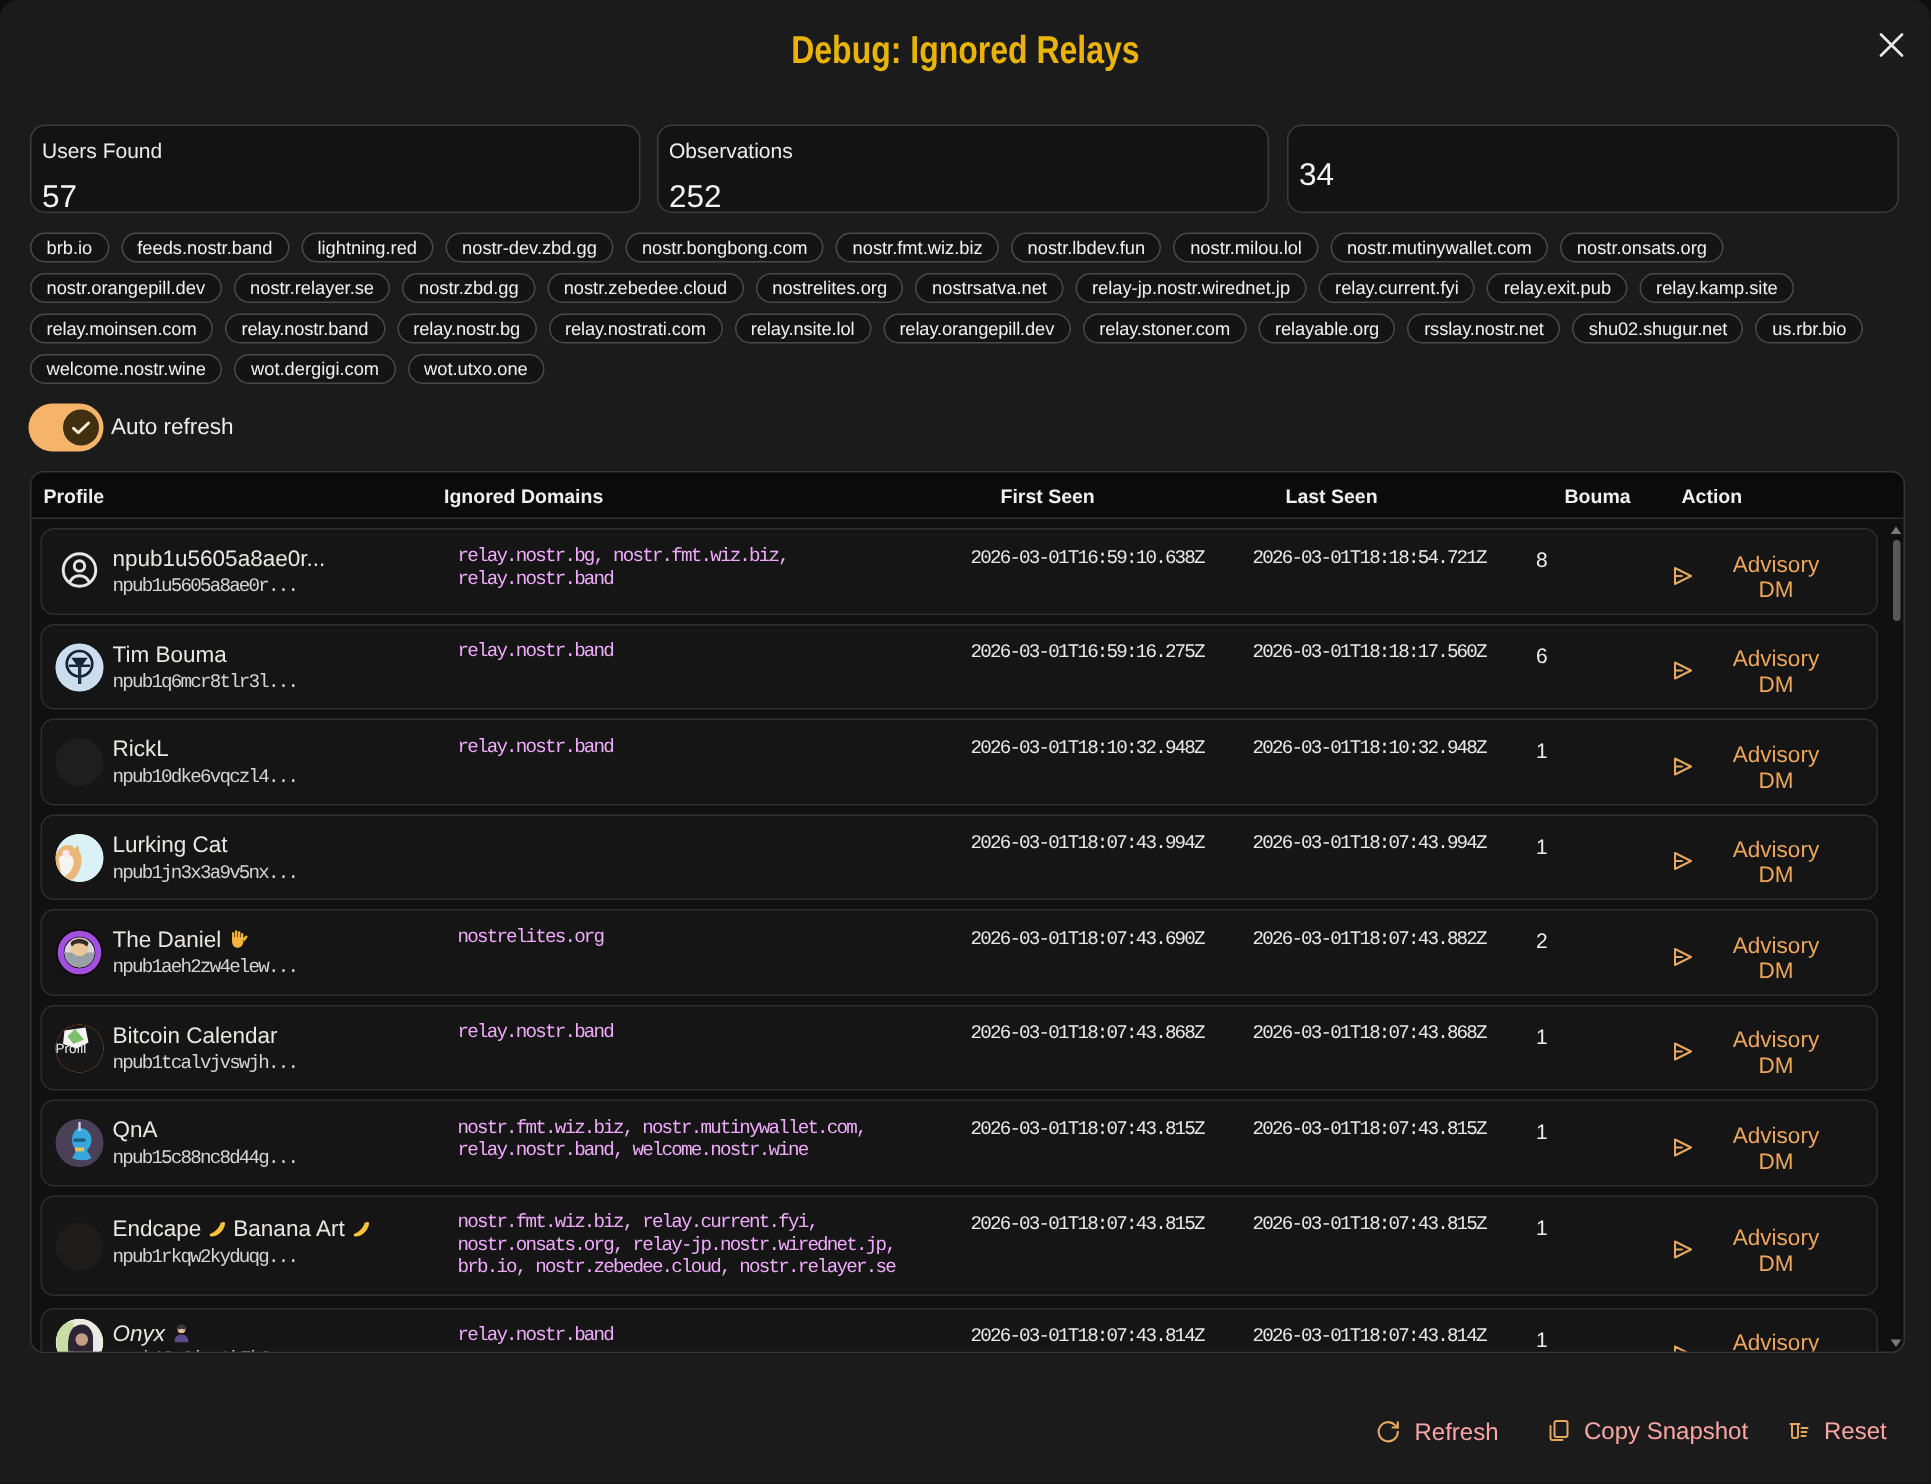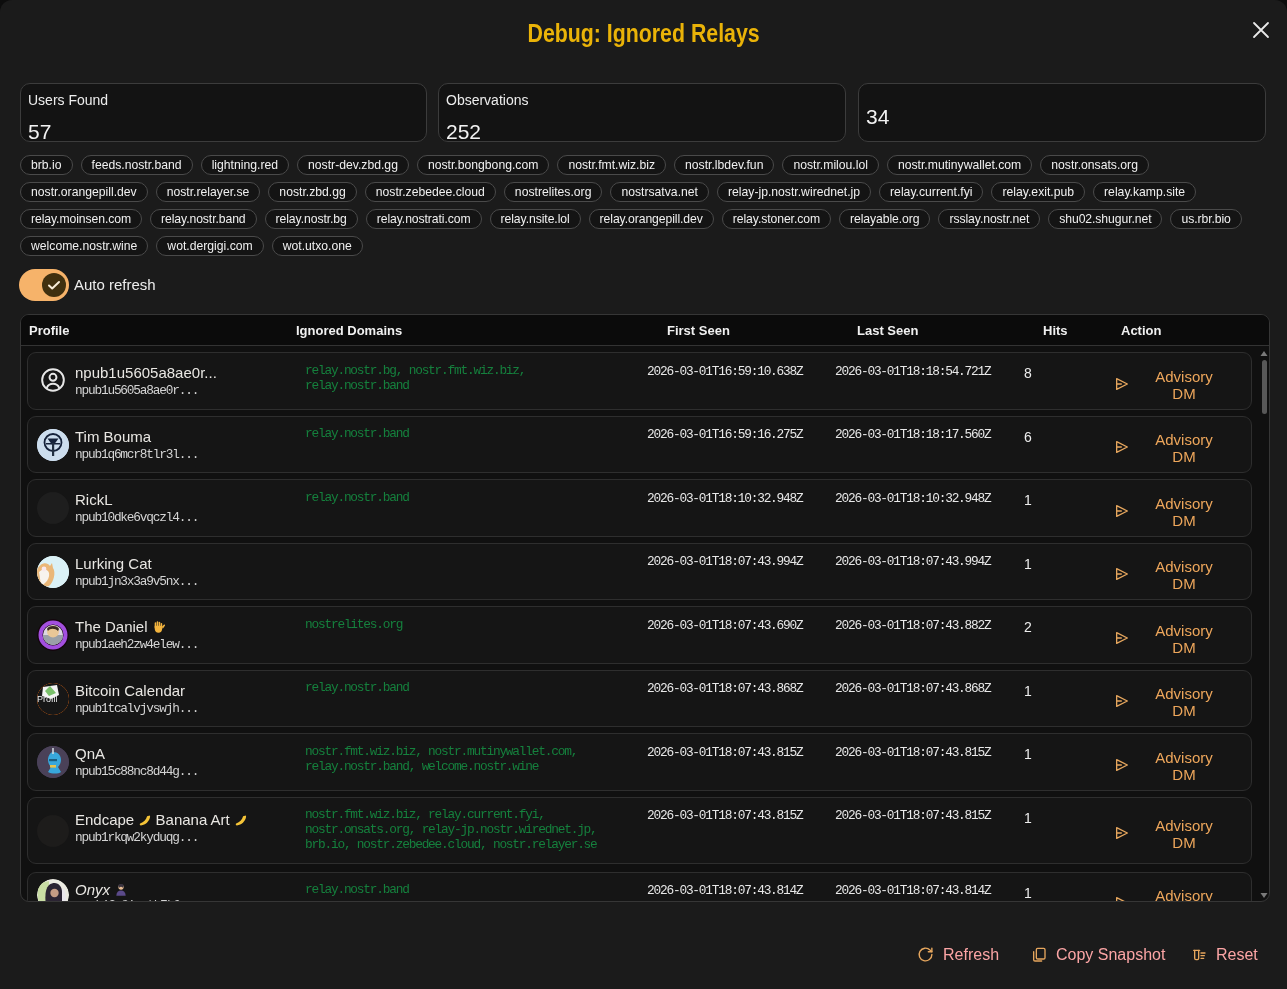--- a/index.html
+++ b/index.html
@@ -24,21 +24,21 @@
 .thead { position:relative; height:31px; background:#0b0b0b; border-bottom:1px solid #333; color:#f0f0f0; font-size:13px; font-weight:bold; }
 .thead div { position:absolute; top:8px; }
 .tbody { position:absolute; left:6px; top:37px; width:1226px; }
 .row { position:relative; width:1225px; height:57.5px; background:#151515; border:1px solid #2e2e2e; border-radius:9px; margin-bottom:6px; }
 .row.tall { height:67px; margin-bottom:8px; }
 .avatar { position:absolute; left:9px; top:12px; width:32px; height:32px; border-radius:50%; overflow:hidden; }
 .row.tall .avatar { top:17px; }
 .namecol { position:absolute; left:47px; top:11px; }
 .name { font-size:15px; font-weight:normal; color:#e9e7e3; line-height:18px; white-space:nowrap; }
 .npub { font-family:"Liberation Mono",monospace; font-size:12.8px; letter-spacing:-1.2px; color:#d4d4d4; line-height:14px; margin-top:2px; }
-.domains { position:absolute; left:277px; top:9.5px; font-family:"Liberation Mono",monospace; font-size:12.8px; letter-spacing:-1.2px; color:#15803d; line-height:15px; }
+.domains { position:absolute; left:277px; top:9.5px; font-family:"Liberation Mono",monospace; font-size:12.8px; letter-spacing:-1.2px; color:#f0abfc; line-height:15px; }
 .fseen,.lseen { position:absolute; top:10.5px; font-family:"Liberation Mono",monospace; font-size:12.8px; letter-spacing:-1.2px; color:#e8e8e8; }
 .fseen { left:619px; }
 .lseen { left:807px; }
 .hits { position:absolute; left:996px; top:12px; font-size:14px; color:#ededed; }
 .action { position:absolute; left:1060px; top:0; height:100%; width:160px; }
 .sendic { position:absolute; left:26px; top:50%; margin-top:-5px; }
 .advisory { position:absolute; left:55px; top:50%; width:82px; margin-top:-13px; text-align:center; font-size:15px; line-height:17px; color:#eda65b; }
 
 .sbar { position:absolute; right:0px; top:33px; width:10px; height:553px; }
 .sthumb { position:absolute; left:3px; top:12px; width:5px; height:54px; background:#585858; border-radius:3px; }
@@ -86,21 +86,21 @@
         </svg></div>
     </div>
   <div class="autoref">Auto refresh</div>
 
   <div class="table">
     <div class="thead">
       <div style="left:8px;">Profile</div>
       <div style="left:275px;">Ignored Domains</div>
       <div style="left:646px;">First Seen</div>
       <div style="left:836px;">Last Seen</div>
-      <div style="left:1022px;">Hits</div>
+      <div style="left:1022px;">Bouma</div>
       <div style="left:1100px;">Action</div>
     </div>
     <div class="tbody">
 
       <div class="row">
         <div class="avatar" style="left:12px;top:13.5px;width:26px;height:26px;">
           <svg width="26" height="26" viewBox="0 0 24 24" fill="none" stroke="#e6e6e6" stroke-width="1.8" stroke-linecap="round">
               <circle cx="12" cy="12" r="10"></circle>
               <circle cx="12" cy="9.5" r="3.2"></circle>
               <path d="M6.2 19.2a6.4 6.4 0 0 1 11.6 0"></path>

